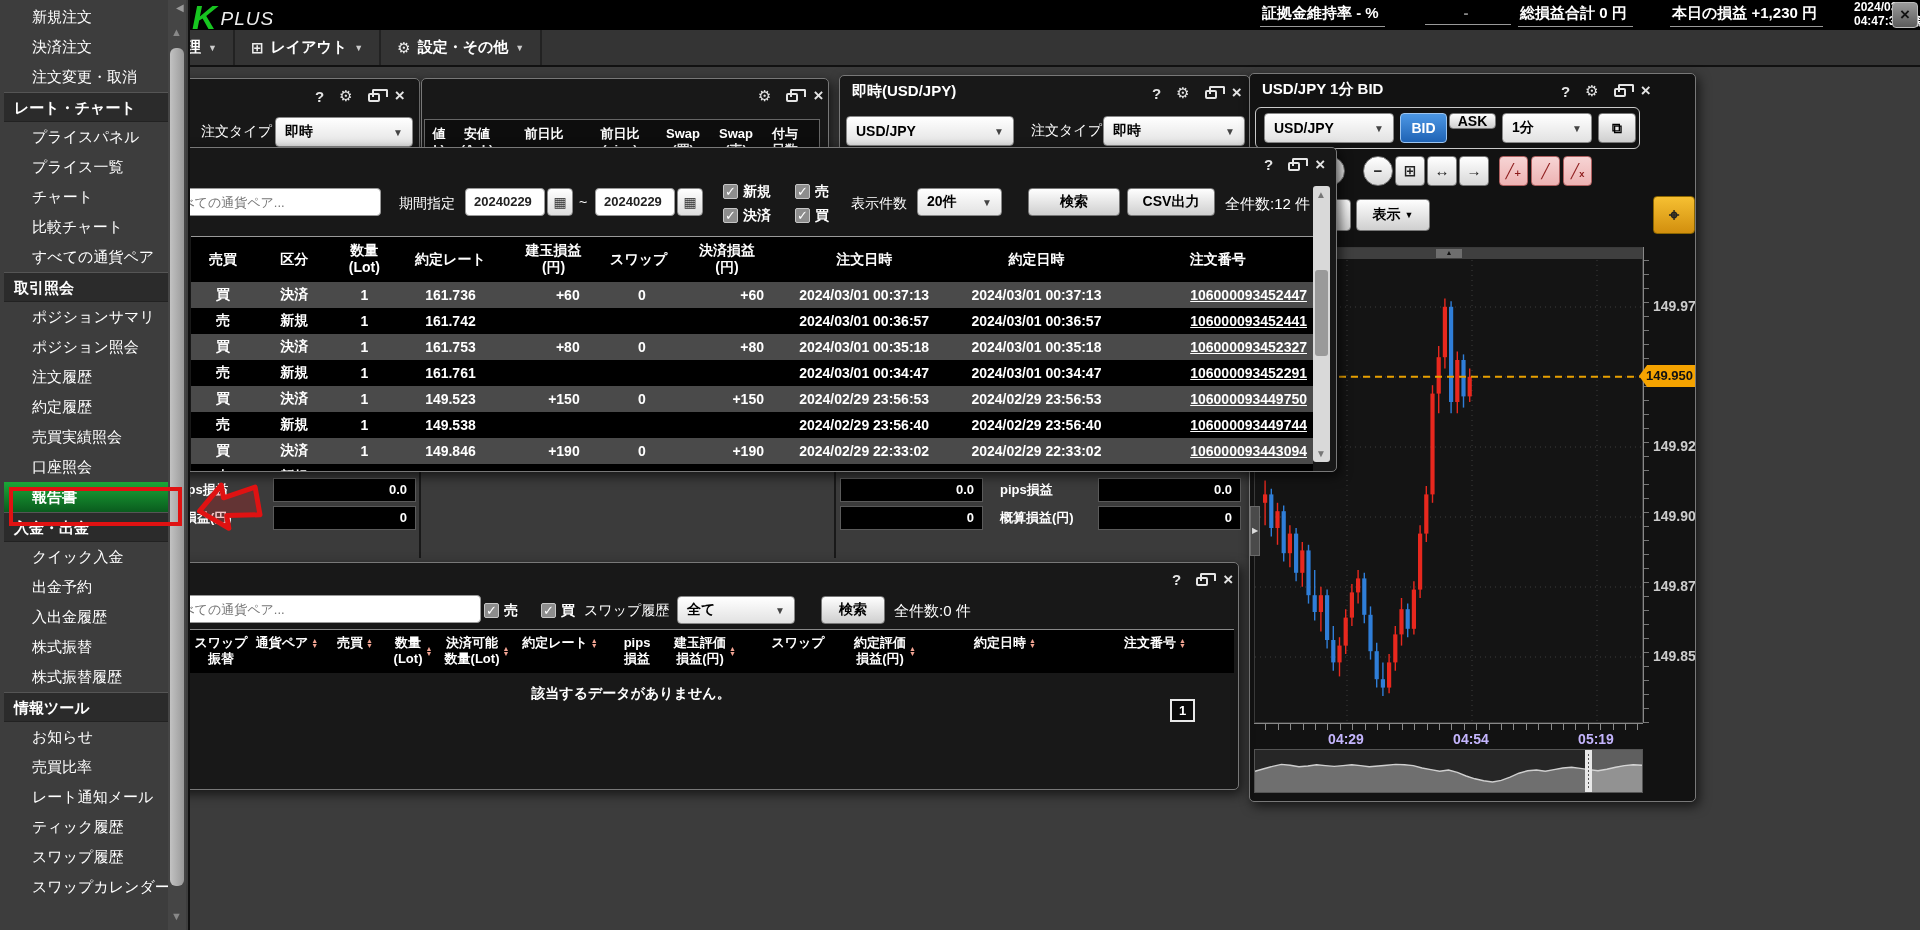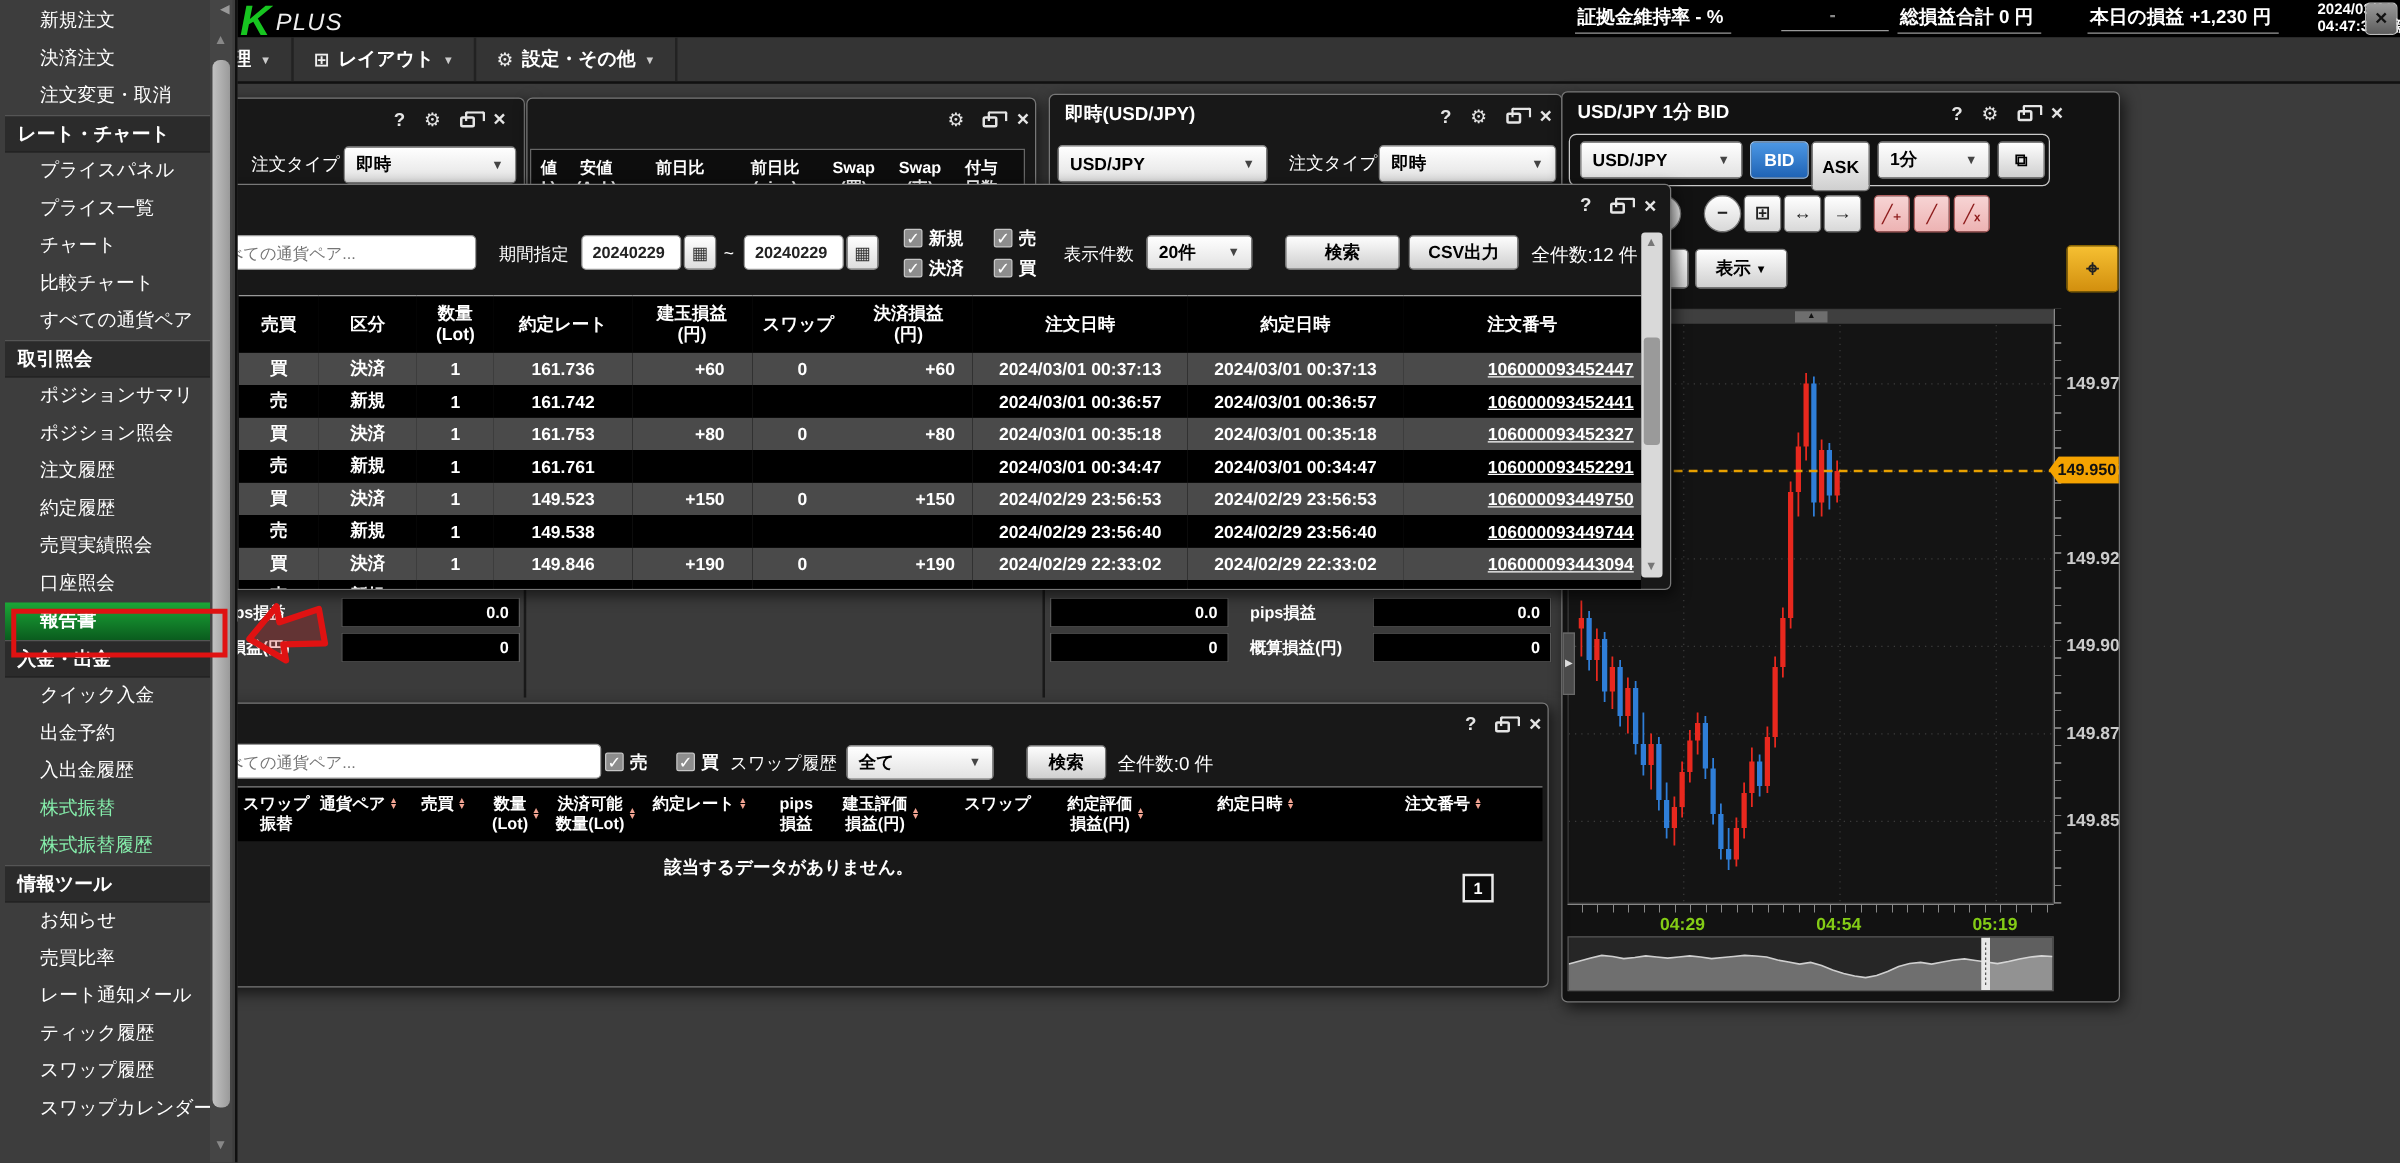--- a/index.html
+++ b/index.html
@@ -22,21 +22,21 @@
   .tool-btn{display:flex;align-items:center;gap:7px;padding:0 16px;font-size:15px;font-weight:bold;color:#fff;border-right:2px solid #222}
   .tool-btn .car{font-size:9px;color:#ccc}
   .tool-ic{font-size:15px;color:#eee}
   .news-box{background:#000;display:flex;align-items:center;padding:0 14px;font-size:15px;font-weight:bold;color:#fff;white-space:nowrap;overflow:hidden}
   #news1{margin-left:16px;width:296px}
   #news2{margin-left:6px;flex:1}
   
   #sidebar{position:absolute;left:0;top:0;width:190px;height:930px;background:#3d3d3d;z-index:30;border-right:2px solid #101010}
   #sb-list{position:absolute;left:4px;top:2px;width:170px}
   .sb-item,.sb-blue{height:30px;line-height:30px;padding-left:28px;font-size:15px;color:#fff;white-space:nowrap;overflow:hidden}
-  .sb-blue{color:#86efac}
+  .sb-blue{color:#ffffff}
   .sb-header{height:30px;line-height:30px;padding-left:10px;font-size:15px;font-weight:bold;background:#2b2b2b;border-top:1px solid #555;border-bottom:1px solid #222}
   .sb-active{height:30px;line-height:30px;padding-left:28px;font-size:15px;font-weight:bold;color:#fff;background:linear-gradient(#1ba737,#0a5c1e)}
   #sb-scroll{position:absolute;right:2px;top:0;width:18px;height:930px;background:#454545}
   #sb-up{position:absolute;top:26px;left:3px;color:#888;font-size:11px}
   #sb-dn{position:absolute;bottom:8px;left:3px;color:#888;font-size:11px}
   #sb-thumb{position:absolute;top:48px;left:2px;width:14px;height:838px;background:linear-gradient(90deg,#c2c2c2,#9a9a9a);border-radius:6px}
   #sb-collapse{position:absolute;left:176px;top:2px;color:#999;font-size:10px;z-index:31}
   
   .win{position:absolute;background:#181818;border:1px solid #787878;border-radius:5px;box-shadow:3px 4px 12px rgba(0,0,0,.65);overflow:hidden}
   .wctls{position:absolute;display:flex;gap:15px;align-items:center;color:#e5e5e5;font-size:14px;font-weight:bold}
@@ -84,41 +84,41 @@
   #pos-head{position:absolute;left:4px;top:66px;width:1079px;height:44px;background:#000;border-top:1px solid #888}
   .pos-col{position:absolute;top:5px;transform:translateX(-50%);text-align:center;font-size:13px;font-weight:bold;line-height:16px;white-space:nowrap;display:flex;align-items:center;gap:3px}
   .sort{display:inline-flex;flex-direction:column;line-height:5px;font-size:7px;color:#f0a392}
   #pos-empty{position:absolute;left:300px;top:122px;width:360px;text-align:center;font-size:14px;font-weight:bold;color:#fff}
   #pos-page{position:absolute;left:1019px;top:136px;width:25px;height:23px;background:#0a0a0a;border:2px solid #e8e8e8;color:#fff;font-size:13px;font-weight:bold;text-align:center;line-height:19px}
   
   #chartwin{left:1249px;top:73px;width:447px;height:729px;background:#121212;z-index:3}
   #ch-row1{position:absolute;left:5px;top:33px;width:385px;height:42px;border:1px solid #c9c9c9;border-radius:6px}
   #ch-pair{position:absolute;left:8px;top:5px;width:130px}
   #ch-bid{position:absolute;left:144px;top:5px;width:47px;height:30px;background:linear-gradient(#4c97e4,#1f63b5);border:1px solid #9cc4ef;border-radius:4px;color:#fff;font-size:14px;font-weight:bold;text-align:center;line-height:28px}
-  #ch-ask{position:absolute;left:193px;top:5px;width:47px;height:40px}
+  #ch-ask{position:absolute;left:193px;top:5px;width:47px;height:16px}
   #ch-int{position:absolute;left:246px;top:5px;width:90px}
   #ch-copy{position:absolute;left:342px;top:5px;width:38px;height:30px}
   .mini{height:30px;border-radius:4px}
   #ch-row2{position:absolute;left:5px;top:80px;width:437px;height:38px}
   .cbtn{position:absolute;top:2px;width:30px;height:30px;background:linear-gradient(#fff,#d8d8d8);border:1px solid #777;border-radius:4px;color:#222;font-size:15px;font-weight:bold;text-align:center;line-height:28px}
   .cbtn.round{border-radius:15px}
   .pbtn{position:absolute;top:2px;width:29px;height:30px;background:linear-gradient(#f7d4d4,#edb3b3);border:1px solid #b06060;border-radius:4px;color:#8c1a1a;font-size:14px;font-weight:bold;text-align:center;line-height:28px}
   #ch-row3{position:absolute;left:5px;top:122px;width:437px;height:40px}
   #ch-view{position:absolute;left:101px;top:3px;width:74px;height:32px}
   #ch-target{position:absolute;left:398px;top:0;width:42px;height:38px;background:linear-gradient(#f6c032,#d28f0e);border:1px solid #8a6500;border-radius:4px;color:#222;font-size:18px;font-weight:bold;text-align:center;line-height:36px}
   #plot{position:absolute;left:4px;top:173px;width:389px;height:476px;background:#141414;border:1px solid #3a3a3a}
   #plot-top{position:absolute;left:0;top:0;width:389px;height:11px;background:#3f3f3f}
   #plot-top b{position:absolute;left:181px;top:1px;width:26px;height:9px;background:#6e6e6e;color:#111;font-size:7px;text-align:center;line-height:8px}
   #paxis{position:absolute;left:393px;top:173px;width:53px;height:476px;border-left:1px solid #888;
     background:repeating-linear-gradient(to bottom,transparent 0 13px,#777 13px 14px);background-size:5px 100%;background-repeat:no-repeat}
   .plabel{position:absolute;left:9px;font-size:14px;font-weight:bold;color:#ccc;transform:translateY(-50%)}
   #ptag{position:absolute;left:389px;top:291px;width:58px;height:22px;background:#f5a300;color:#111;font-size:13px;font-weight:bold;text-align:right;line-height:22px;padding-right:4px;clip-path:polygon(0 50%,14% 0,100% 0,100% 100%,14% 100%);z-index:5}
   #taxis{position:absolute;left:4px;top:649px;width:389px;height:24px;border-top:1px solid #888}
   #ticks{position:absolute;left:0;top:0;width:389px;height:6px;background:repeating-linear-gradient(to right,transparent 0 11.4px,#888 11.4px 12.4px)}
-  .tlabel{position:absolute;top:7px;transform:translateX(-50%);font-size:14px;font-weight:bold;color:#84cc16}
+  .tlabel{position:absolute;top:7px;transform:translateX(-50%);font-size:14px;font-weight:bold;color:#c4b5fd}
   #nav{position:absolute;left:4px;top:675px;width:389px;height:44px;background:#262626;border:1px solid #555}
   #ch-handle{position:absolute;left:0;top:432px;width:10px;height:50px;background:#4a4a4a;border:1px solid #6a6a6a;color:#ddd;font-size:8px;text-align:center;line-height:48px}
   
   #ann-box{position:absolute;left:9px;top:487px;width:173px;height:39px;border:4px solid #e01212;z-index:40}
   #ann-arrow{position:absolute;left:196px;top:476px;z-index:40;transform:rotate(-10deg)}
 </style>
 </head>
 <body>
 
 <div id="sidebar">

